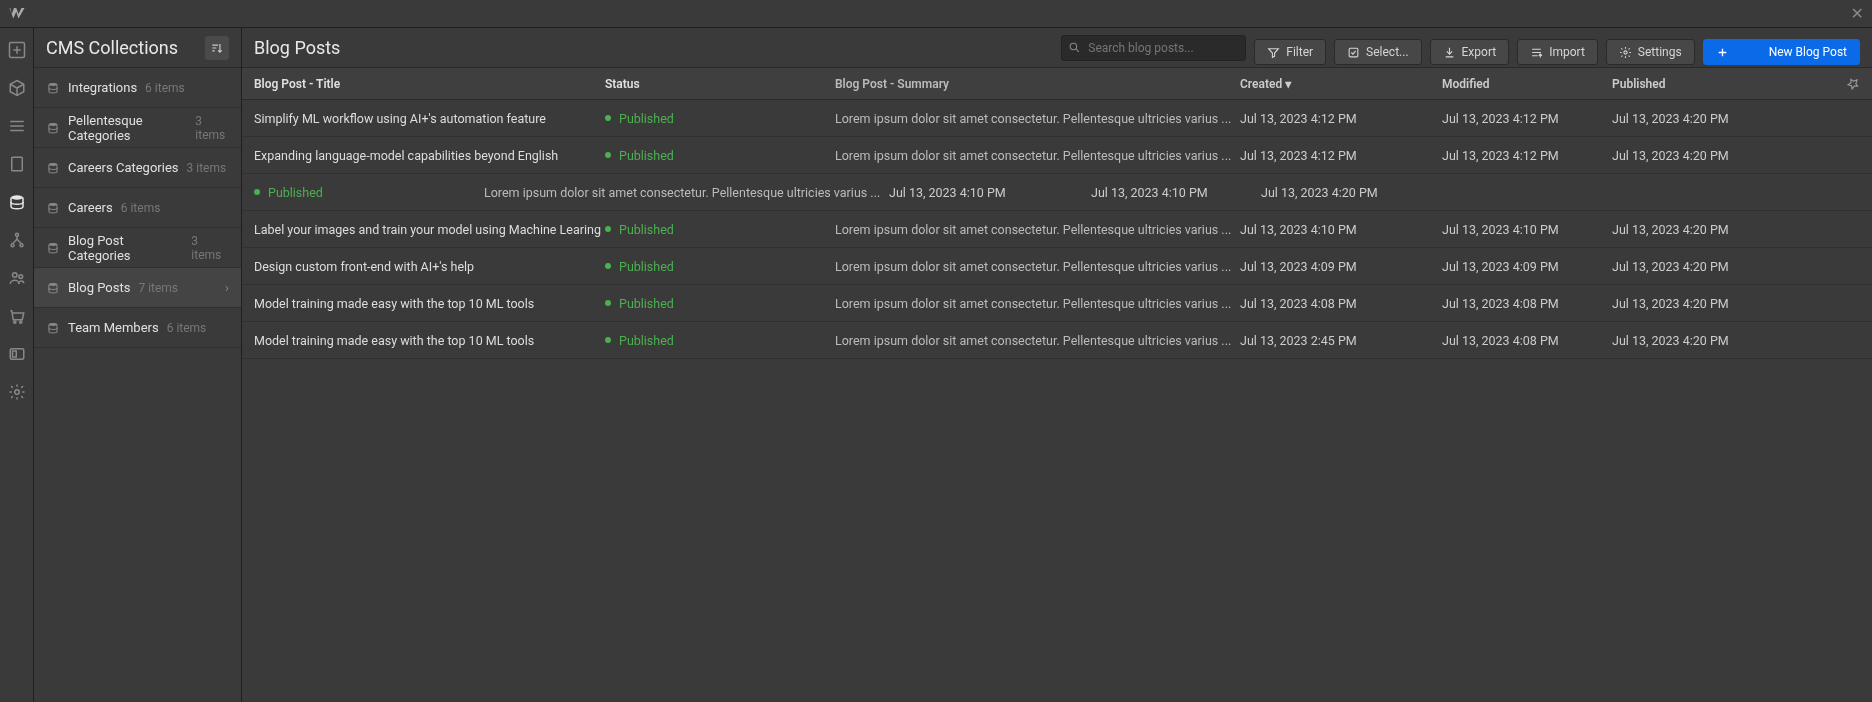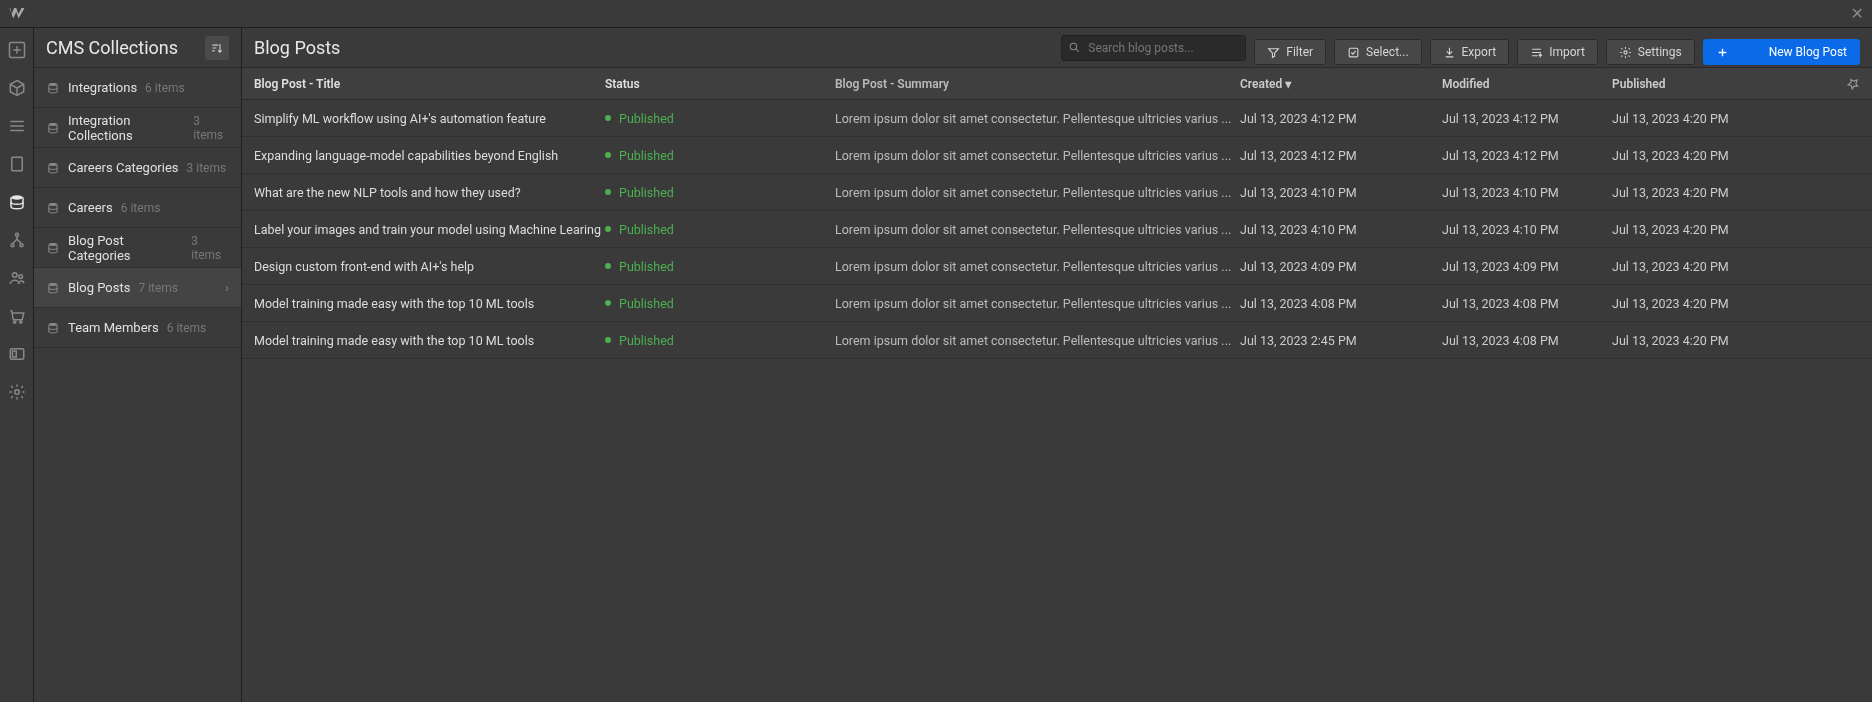--- a/index.html
+++ b/index.html
@@ -156,21 +156,21 @@
         <span class="count">6 items</span>
       </div>
       <div class="collection-item">
         <span class="db-icon">
           <svg viewBox="0 0 24 24" width="14" height="14" fill="currentColor">
             <ellipse cx="12" cy="6" rx="7" ry="2.5"></ellipse>
             <path d="M5 6v6c0 1.4 3.1 2.5 7 2.5s7-1.1 7-2.5V6" fill="none" stroke="currentColor" stroke-width="1.8"></path>
             <path d="M5 12v6c0 1.4 3.1 2.5 7 2.5s7-1.1 7-2.5v-6" fill="none" stroke="currentColor" stroke-width="1.8"></path>
           </svg>
         </span>
-        <span class="name">Integration Collections</span>
+        <span class="name">Pellentesque Categories</span>
         <span class="count">3 items</span>
       </div>
       <div class="collection-item">
         <span class="db-icon">
           <svg viewBox="0 0 24 24" width="14" height="14" fill="currentColor">
             <ellipse cx="12" cy="6" rx="7" ry="2.5"></ellipse>
             <path d="M5 6v6c0 1.4 3.1 2.5 7 2.5s7-1.1 7-2.5V6" fill="none" stroke="currentColor" stroke-width="1.8"></path>
             <path d="M5 12v6c0 1.4 3.1 2.5 7 2.5s7-1.1 7-2.5v-6" fill="none" stroke="currentColor" stroke-width="1.8"></path>
           </svg>
         </span>
@@ -311,21 +311,20 @@
         <div class="col-status status-cell">
           <span class="status-dot"></span>
           <span>Published</span>
         </div>
         <div class="col-summary">Lorem ipsum dolor sit amet consectetur. Pellentesque ultricies varius ...</div>
         <div class="col-created">Jul 13, 2023 4:12 PM</div>
         <div class="col-modified">Jul 13, 2023 4:12 PM</div>
         <div class="col-published">Jul 13, 2023 4:20 PM</div>
       </div>
       <div class="table-row">
-        <div class="col-title">What are the new NLP tools and how they used?</div>
         <div class="col-status status-cell">
           <span class="status-dot"></span>
           <span>Published</span>
         </div>
         <div class="col-summary">Lorem ipsum dolor sit amet consectetur. Pellentesque ultricies varius ...</div>
         <div class="col-created">Jul 13, 2023 4:10 PM</div>
         <div class="col-modified">Jul 13, 2023 4:10 PM</div>
         <div class="col-published">Jul 13, 2023 4:20 PM</div>
       </div>
       <div class="table-row">

